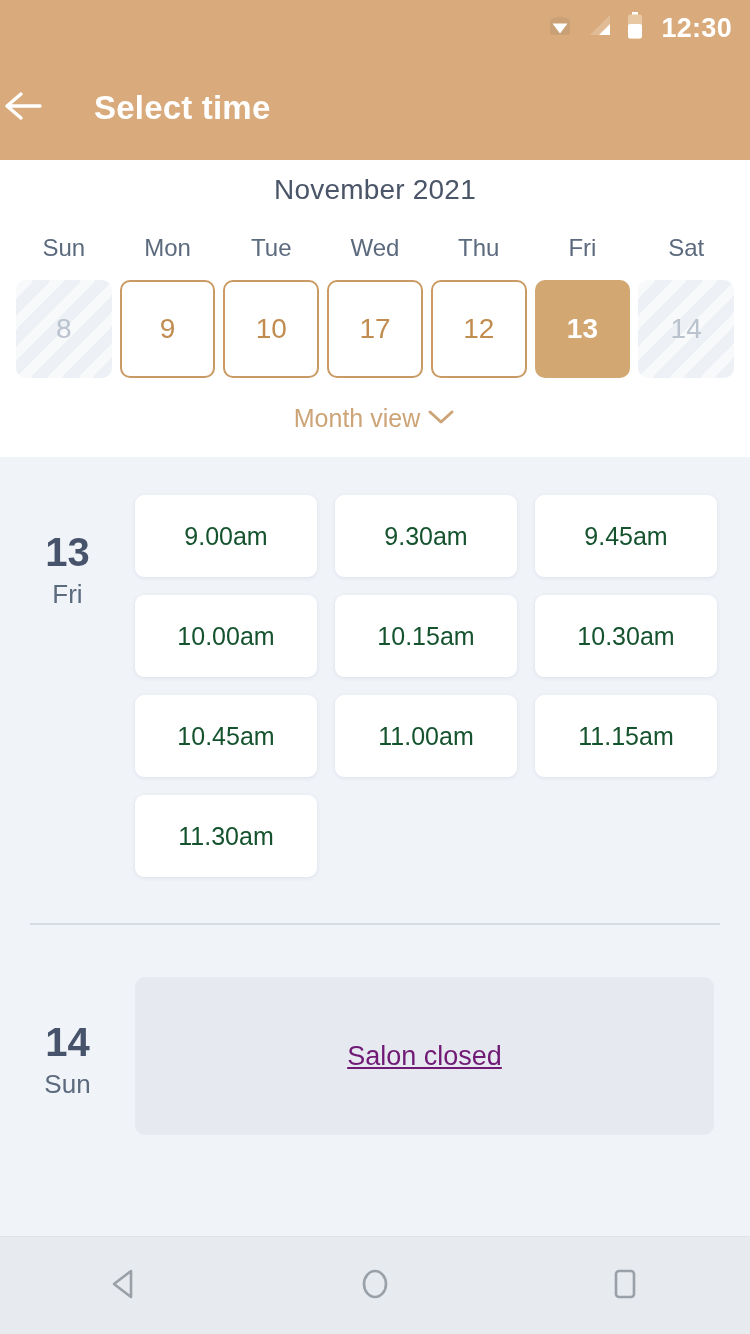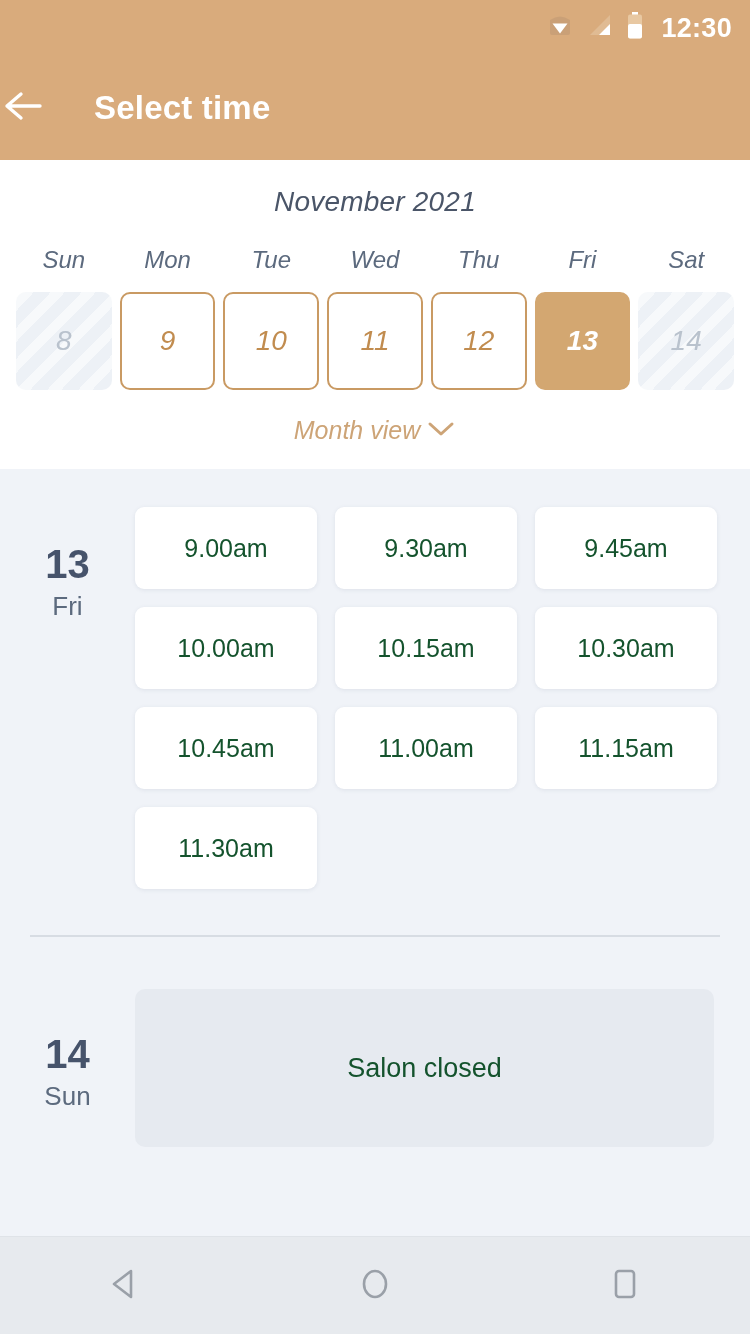--- a/index.html
+++ b/index.html
@@ -28,21 +28,21 @@
     height:104px; background:#d9ab7c; flex:none;
     display:flex; align-items:center; gap:48px;
   }
   .back-btn { width:46px; height:46px; display:flex; align-items:center; justify-content:center; }
   .appbar-title {
     color:#ffffff; font-size:33px; font-weight:bold; letter-spacing:0.2px;
   }
 
   
   .calendar {
-    background:#ffffff; flex:none; padding-top:26px; padding-bottom:24px;font-style:italic;
+    background:#ffffff; flex:none; padding-top:14px; padding-bottom:24px;
   }
   .cal-month {
     text-align:center; color:#4a5568; font-size:28px;
     letter-spacing:0.2px; margin-bottom:28px;
   }
   .cal-weekdays {
     display:grid; grid-template-columns:repeat(7,1fr);
     padding:0 12px; margin-bottom:18px;
   }
   .cal-weekdays span {
@@ -98,21 +98,21 @@
     color:#14532d; font-size:25px;
     box-shadow:0 1px 4px rgba(70,83,107,0.10);
   }
   .section-divider {
     height:2px; background:#d7dce3; margin:46px 30px 0 30px;
   }
   .closed-group { display:flex; padding-top:52px; }
   .closed-card {
     flex:1 1 auto; height:158px; background:#e6eaf0; border-radius:10px;
     display:flex; align-items:center; justify-content:center;
-    color:#14532d; font-size:27px; margin-right:36px;
+    color:#701a75; font-size:27px; margin-right:36px;text-decoration:underline;
   }
   .closed-group .day-label { padding-top:44px; }
 
   
   .navbar {
     height:98px; background:#e7eaee; flex:none;
     display:flex; align-items:center; justify-content:space-around;
     border-top:1px solid #dfe3e8;
   }
   .nav-btn { width:120px; height:70px; display:flex; align-items:center; justify-content:center; }
@@ -166,21 +166,21 @@
       <span>Wed</span>
       <span>Thu</span>
       <span>Fri</span>
       <span>Sat</span>
     </div>
 
     <div class="cal-days">
       <div class="day-cell disabled">8</div>
       <div class="day-cell available">9</div>
       <div class="day-cell available">10</div>
-      <div class="day-cell available">11</div>
+      <div class="day-cell available">17</div>
       <div class="day-cell available">12</div>
       <div class="day-cell selected">13</div>
       <div class="day-cell disabled">14</div>
     </div>
 
     <div class="month-view-row">
       <span class="month-view-label">Month view</span>
       <span>
         <svg width="30" height="18" viewBox="0 0 30 18">
           <path d="M4 4 L15 14 L26 4" fill="none" stroke="#cda477" stroke-width="3" stroke-linecap="round" stroke-linejoin="round"></path>

